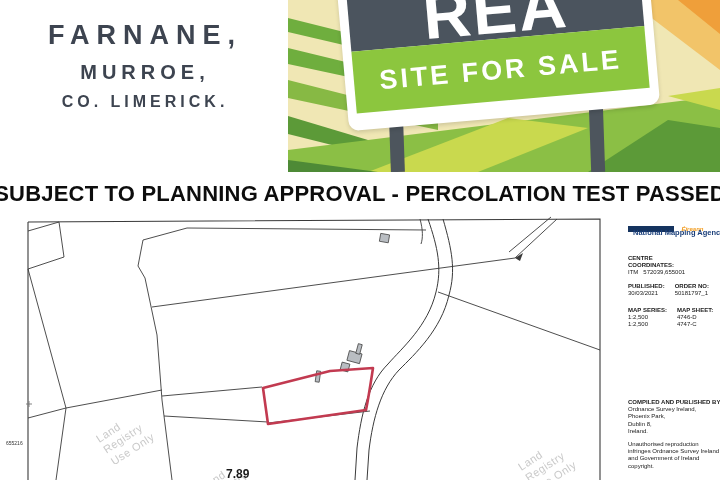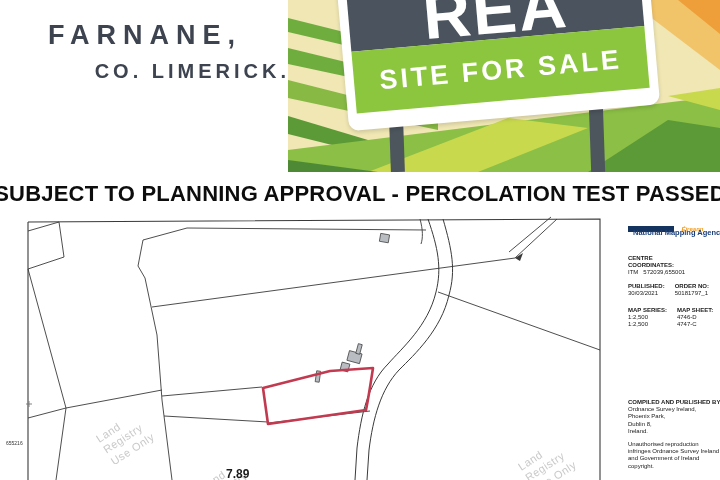--- a/index.html
+++ b/index.html
@@ -4,21 +4,21 @@
 <style>
   html,body{margin:0;padding:0;}
   body{width:720px;height:480px;position:relative;background:#ffffff;overflow:hidden;
        font-family:"Liberation Sans",sans-serif;}
   .abs{position:absolute;}
 
   
   .hdr{position:absolute;left:0;top:0;width:290px;height:172px;text-align:center;color:#3d4450;margin-top:12px;}
   .hdr .l1{margin-top:8px;font-size:27px;font-weight:700;letter-spacing:7px;}
   .hdr .l2{margin-top:10px;font-size:20px;font-weight:700;letter-spacing:5px;}
-  .hdr .l3{margin-top:9px;font-size:20px;font-weight:700;letter-spacing:4px;text-align:right;}
+  .hdr .l3{margin-top:9px;font-size:16px;font-weight:700;letter-spacing:4px;}
   .price-row{position:absolute;left:0;top:115px;width:290px;display:flex;align-items:center;justify-content:center;gap:14px;}
   .price{font-size:27px;font-weight:700;letter-spacing:2px;color:#3d4450;}
 
   
   .illus{position:absolute;left:288px;top:0;width:432px;height:172px;overflow:hidden;background:#f0e7b4;}
   .signboard{position:absolute;left:52px;top:-82px;width:312px;height:200px;background:#ffffff;
              border-radius:10px;transform:rotate(-5deg);padding:9px;box-sizing:border-box;
              box-shadow:0 2px 4px rgba(0,0,0,.15);}
   .sign-dark{height:112px;background:#4b545e;display:flex;align-items:flex-end;justify-content:center;overflow:hidden;}
   .sign-dark .brand{color:#ffffff;font-weight:700;font-size:66px;line-height:.88;letter-spacing:2px;}
@@ -45,20 +45,21 @@
   .agency{color:#1b3f7a;font-weight:700;font-size:7.5px;white-space:nowrap;}
   .ptiny{font-size:6px;line-height:7.2px;color:#1a1a1a;white-space:nowrap;}
   .ptiny b{font-weight:700;}
   .twocol{display:flex;gap:10px;}
 </style>
 </head>
 <body>
 
 <div class="hdr">
   <div class="l1">FARNANE,</div>
+  <div class="l2">MURROE,</div>
   <div class="l3">CO. LIMERICK.</div>
 </div>
 
 <div class="illus">
   <svg width="432" height="172" viewBox="0 0 432 172">
     <rect x="0" y="0" width="432" height="172" fill="#f0e7b4"></rect>
     <polygon points="340,0 432,0 432,70" fill="#f2c469"></polygon>
     <polygon points="390,0 432,0 432,34" fill="#ef9f3a"></polygon>
     <polygon points="0,18 120,48 120,60 0,32" fill="#6fae3e"></polygon>
     <polygon points="0,48 140,82 140,94 0,64" fill="#6fae3e"></polygon>

